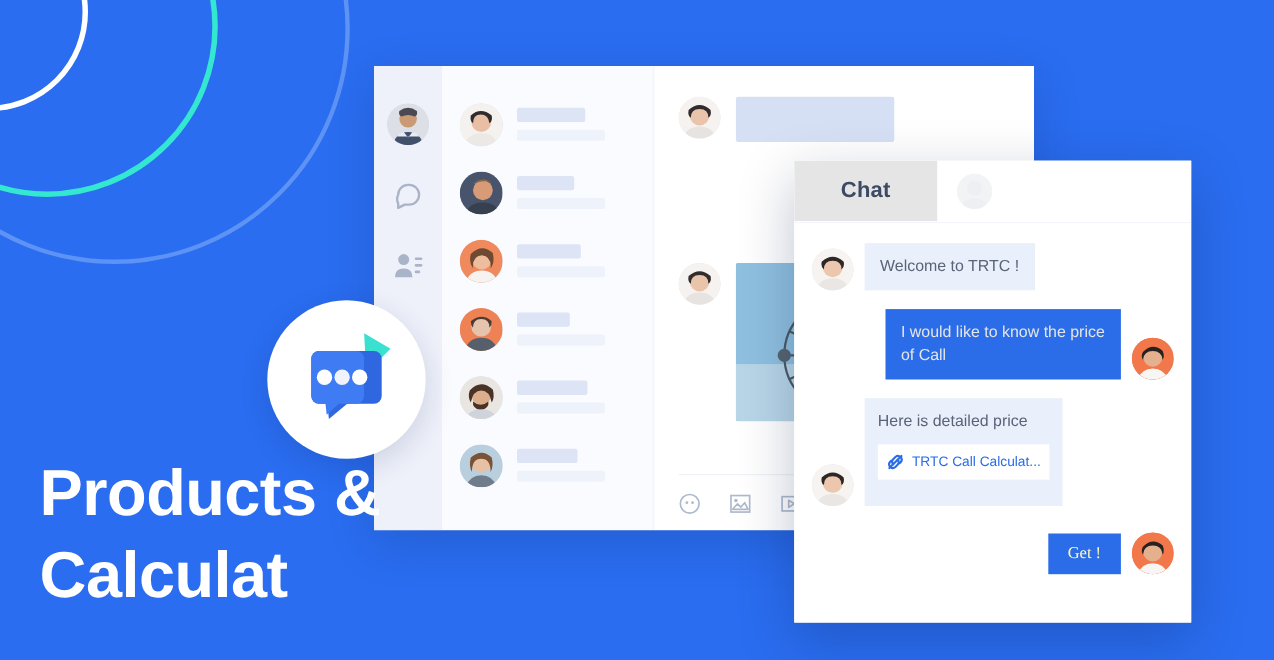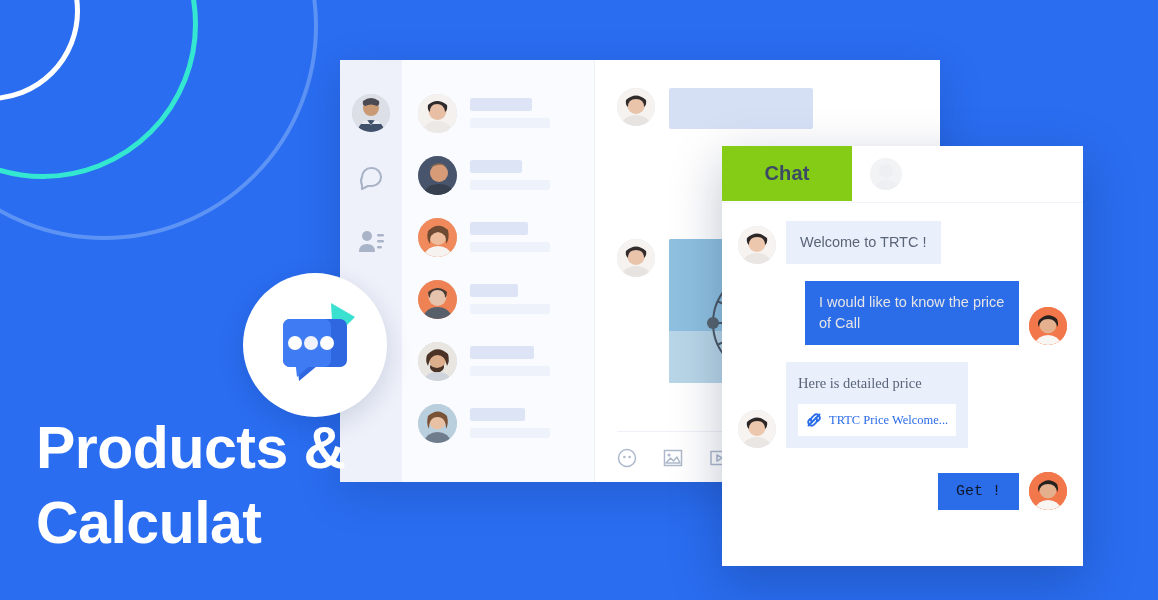--- a/index.html
+++ b/index.html
@@ -167,21 +167,21 @@
   .chat-head {
     height: 56px;
     position: relative;
     border-bottom: 1px solid #f1f3f9;
     background: #ffffff;
   }
   .chat-tab {
     position: absolute;
     left: 0; top: 0;
     width: 130px; height: 55px;
-    background: #84cc16;
+    background: #e5e5e5;
     display: flex;
     align-items: center;
     justify-content: center;
   }
   .chat-tab span {
     font-size: 20px;
     font-weight: bold;
     color: #3d4a66;
     letter-spacing: .2px;
   }
@@ -228,22 +228,21 @@
     max-width: 200px;
   }
   .bub.me {
     background: #2b6ce8;
     color: #e5e5e5;
     max-width: 186px;
   }
   .bub.card {
     background: #eaf0fb;
     max-width: 176px;
-    padding: 11px 12px 12px 12px;
-    font-family: Liberation Serif, serif;
+    padding: 11px 12px 24px 12px;
   }
   .card-title {
     font-size: 14.5px;
     color: #5a6478;
     margin-bottom: 10px;
     white-space: nowrap;
   }
   .link-card {
     background: #ffffff;
     display: flex;
@@ -251,26 +250,26 @@
     gap: 7px;
     padding: 7px 8px;
   }
   .link-card span {
     font-size: 12.5px;
     color: #2b6ce8;
     white-space: nowrap;
   }
   .get-btn {
     background: #2b6ce8;
-    color: #0f172a;
+    color: #fef9c3;
     font-size: 15px;
     padding: 10px 18px;
     border: none;
     cursor: pointer;
-    font-family: Liberation Mono, monospace;
+    font-family: Liberation Serif, serif;
   }
 
   
   .hero {
     position: absolute;
     left: 36px; bottom: 38px;
     color: #ffffff;
     font-size: 59px;
     font-weight: bold;
     line-height: 1.28;
@@ -562,21 +561,21 @@
           </svg>
         </div>
         <div class="bub card">
           <div class="card-title">Here is detailed price</div>
           <div class="link-card">
             <svg width="16" height="16" viewBox="0 0 16 16">
               <path d="M6 10 a3.4 3.4 0 0 1 0 -4.6 l2 -2 a3.4 3.4 0 0 1 4.8 4.8 l-1 1" fill="none" stroke="#2b6ce8" stroke-width="1.9" stroke-linecap="round"></path>
               <path d="M10 6 a3.4 3.4 0 0 1 0 4.6 l-2 2 a3.4 3.4 0 0 1 -4.8 -4.8 l1 -1" fill="none" stroke="#2b6ce8" stroke-width="1.9" stroke-linecap="round"></path>
               <line x1="2.5" y1="13.5" x2="13.5" y2="2.5" stroke="#2b6ce8" stroke-width="1.9" stroke-linecap="round"></line>
             </svg>
-            <span>TRTC Price Welcome...</span>
+            <span>TRTC Call Calculat...</span>
           </div>
         </div>
       </div>
 
       <div class="row right" style="margin-top:24px;">
         <button class="get-btn">Get !</button>
         <div class="av orange">
           <svg class="face" viewBox="0 0 38 38">
             <rect width="38" height="38" fill="#f2784b"></rect>
             <circle cx="19" cy="18" r="8.5" fill="#e4b08d"></circle>

